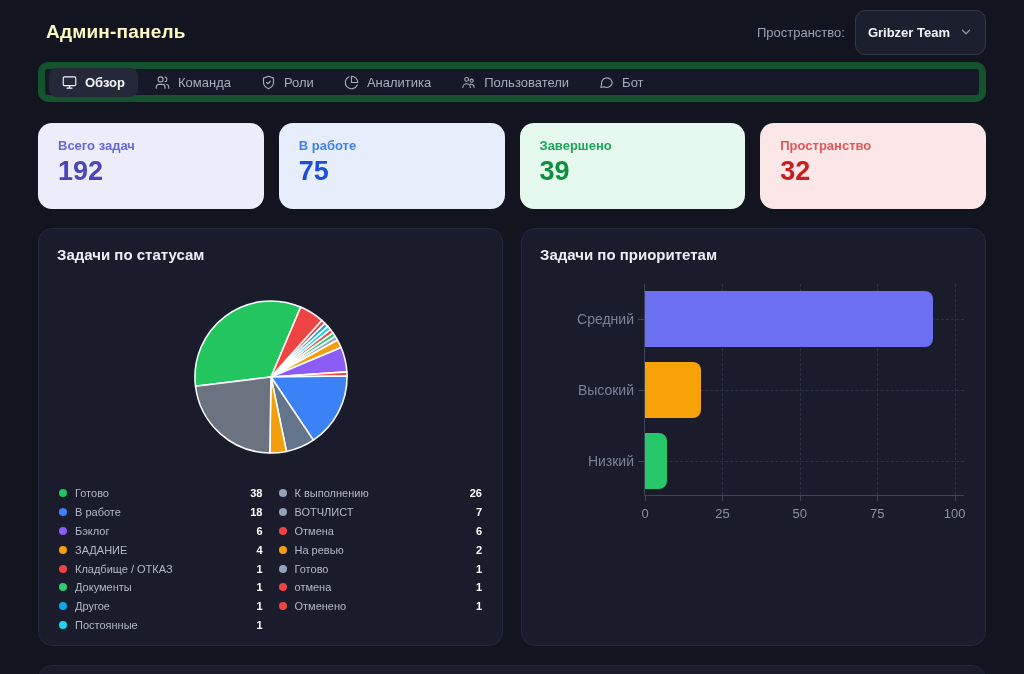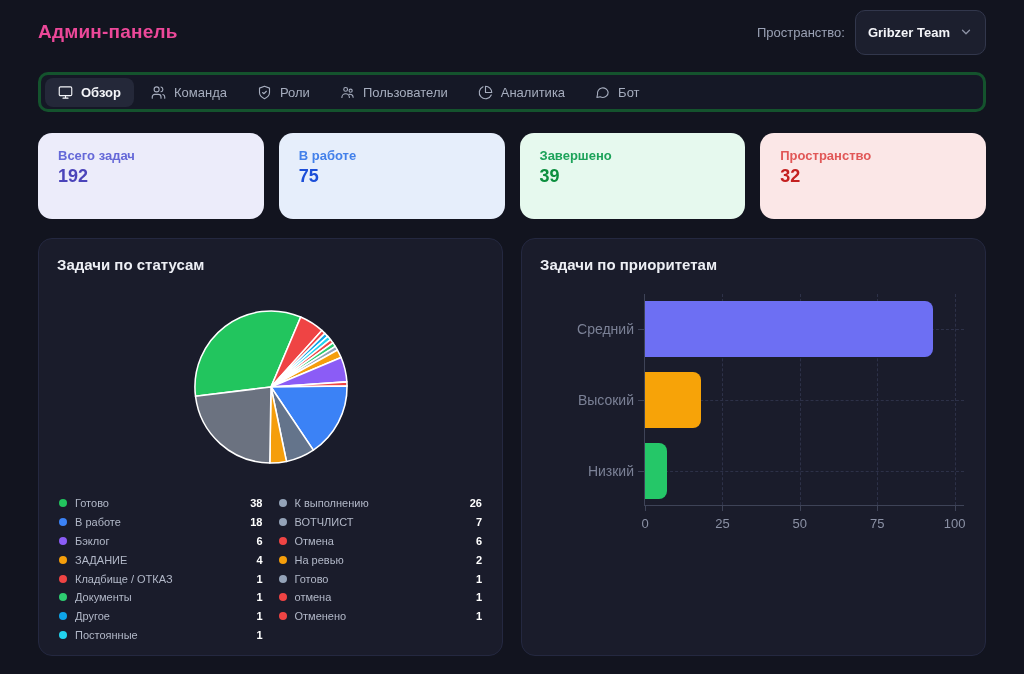--- a/index.html
+++ b/index.html
@@ -3,41 +3,41 @@
 <meta charset="utf-8">
 <style>
   * { box-sizing: border-box; }
   html,body { margin:0; padding:0; background:#12141f; }
   body { width:1024px; height:674px; overflow:hidden;
          font-family:"Liberation Sans","DejaVu Sans",sans-serif; color:#e8eaf2; }
   .page { width:1024px; height:674px; padding:12px 38px 0; overflow:hidden; }
 
   
   .topbar { display:flex; justify-content:space-between; align-items:center; height:40px; }
-  .page-title { font-size:19px; font-weight:bold; color:#ec4899; margin:0; letter-spacing:.2px; }
+  .page-title { font-size:19px; font-weight:bold; color:#fef9c3; margin:8px; letter-spacing:.2px; }
   .space { display:flex; align-items:center; gap:10px; }
   .space-label { color:#9aa1b4; font-size:13px; }
   .space-btn { display:flex; align-items:center; gap:9px; background:#1c1f2e; border:1px solid #32374c;
                border-radius:10px; color:#f4f5f9; font-size:13px; font-weight:bold; padding:14px 12px; cursor:pointer; }
   .space-btn svg { stroke:#8d93a6; }
 
   
-  .nav { margin-top:20px; border:3px solid #14532d; border-radius:10px; padding:4px;
+  .nav { margin-top:10px; border:7px solid #14532d; border-radius:10px; padding:4px;
          display:flex; gap:4px; background:#151826; height:40px; align-items:center; }
   .tab { display:flex; align-items:center; gap:8px; padding:7px 13px; border-radius:8px;
          color:#a6adbe; font-size:13px; background:transparent; border:none; cursor:pointer;
          font-family:inherit; line-height:1; }
   .tab.active { background:#242839; color:#f4f5f9; font-weight:bold; }
   .tab svg { stroke:currentColor; flex:none; }
 
   
   .stats { display:grid; grid-template-columns:repeat(4,1fr); gap:15px; margin-top:21px; }
   .stat-card { border-radius:14px; padding:15px 20px; height:86px; }
   .stat-label { font-size:13px; font-weight:600; }
-  .stat-value { font-size:18px; font-weight:bold; margin-top:4px; line-height:1.1; }
+  .stat-value { font-size:27px; font-weight:bold; margin-top:4px; line-height:1.1; }
 
   
   .charts { display:grid; grid-template-columns:1fr 1fr; gap:18px; margin-top:19px; }
   .chart-card { background:#1a1c2b; border:1px solid #242840; border-radius:14px; height:418px; padding:17px 18px; }
   .chart-title { font-size:15px; font-weight:bold; color:#edeff5; margin:0; }
 
   
   .pie-wrap { display:flex; justify-content:center; margin-top:36px; }
   .pie-wrap svg { width:156px; height:156px; }
   .legend { display:grid; grid-template-columns:1fr 1fr; column-gap:16px; margin-top:29px; padding:0 2px; }
@@ -110,36 +110,36 @@
         <svg width="15" height="15" viewBox="0 0 24 24" fill="none" stroke-width="1.8" stroke-linecap="round" stroke-linejoin="round">
             <path d="M12 22s8-4 8-10V5l-8-3-8 3v7c0 6 8 10 8 10z"></path>
             <path d="M9 12l2 2 4-4"></path>
           </svg>
       </span>
       <span>Роли</span>
     </button>
     <button class="tab">
       <span style="display:flex;">
         <svg width="15" height="15" viewBox="0 0 24 24" fill="none" stroke-width="1.8" stroke-linecap="round" stroke-linejoin="round">
+            <path d="M21.21 15.89A10 10 0 1 1 8 2.83"></path>
+            <path d="M22 12A10 10 0 0 0 12 2v10z"></path>
+          </svg>
+      </span>
+      <span>Аналитика</span>
+    </button>
+    <button class="tab">
+      <span style="display:flex;">
+        <svg width="15" height="15" viewBox="0 0 24 24" fill="none" stroke-width="1.8" stroke-linecap="round" stroke-linejoin="round">
             <circle cx="9" cy="7" r="3"></circle>
             <circle cx="17" cy="9" r="2.5"></circle>
             <path d="M3 20a6 6 0 0 1 12 0"></path>
             <path d="M14.5 15a5 5 0 0 1 6.5 4.7"></path>
           </svg>
       </span>
       <span>Пользователи</span>
-    </button>
-    <button class="tab">
-      <span style="display:flex;">
-        <svg width="15" height="15" viewBox="0 0 24 24" fill="none" stroke-width="1.8" stroke-linecap="round" stroke-linejoin="round">
-            <path d="M21.21 15.89A10 10 0 1 1 8 2.83"></path>
-            <path d="M22 12A10 10 0 0 0 12 2v10z"></path>
-          </svg>
-      </span>
-      <span>Аналитика</span>
     </button>
     <button class="tab">
       <span style="display:flex;">
         <svg width="15" height="15" viewBox="0 0 24 24" fill="none" stroke-width="1.8" stroke-linecap="round" stroke-linejoin="round">
             <path d="M21 11.5a8.38 8.38 0 0 1-8.5 8.5 8.5 8.5 0 0 1-4.2-1.1L3 20l1.1-5.2A8.5 8.5 0 1 1 21 11.5z"></path>
           </svg>
       </span>
       <span>Бот</span>
     </button>
   </div>

